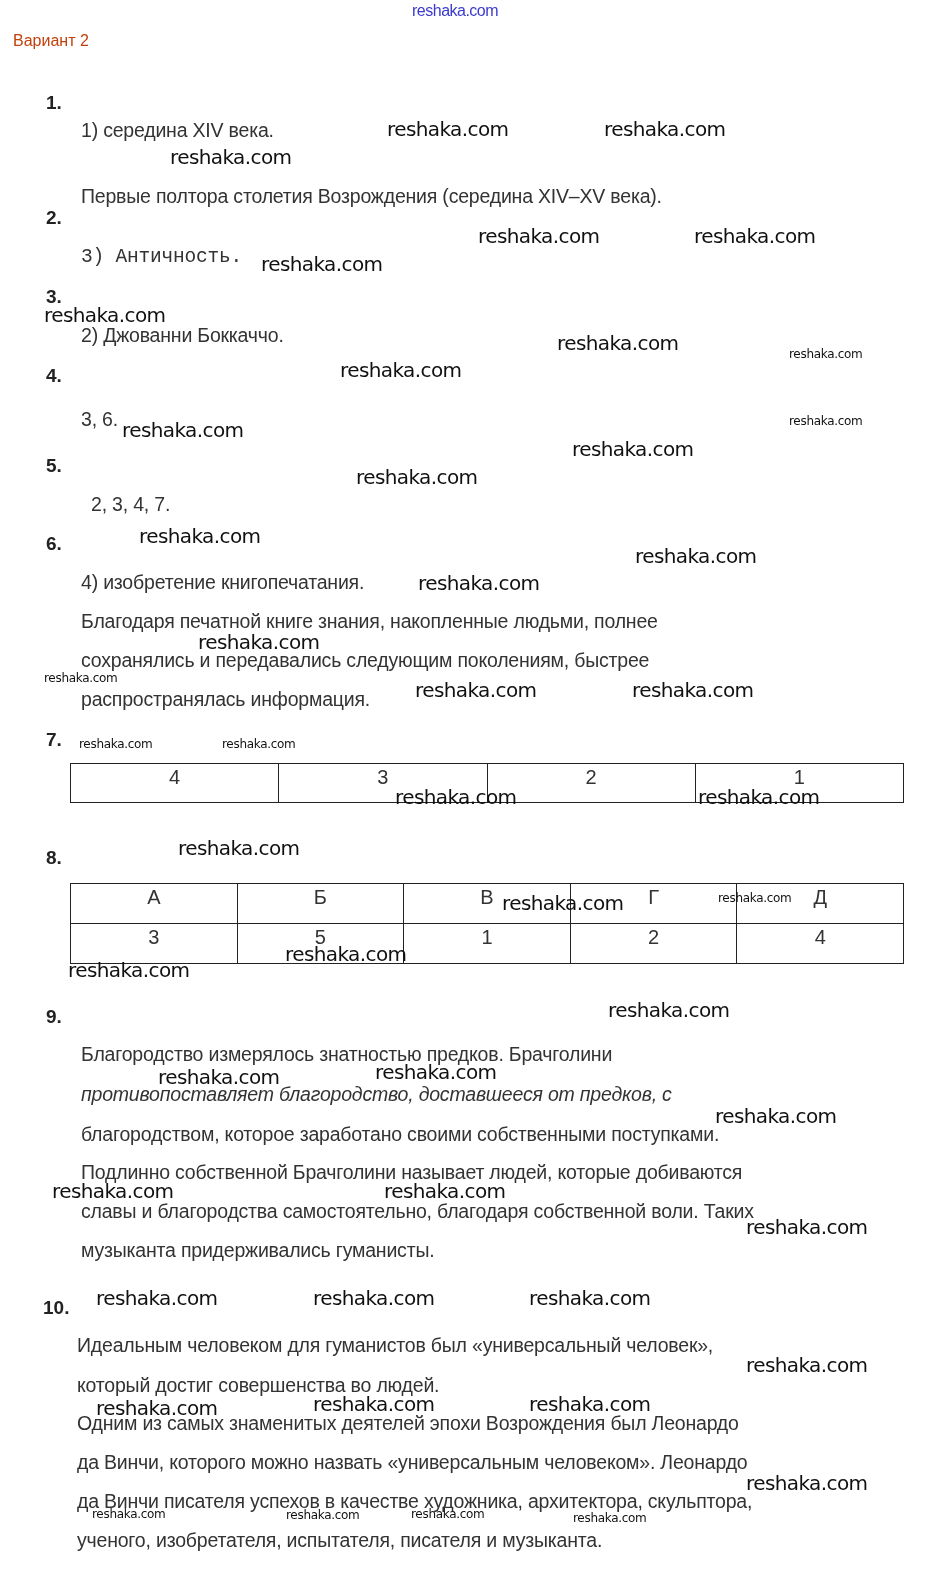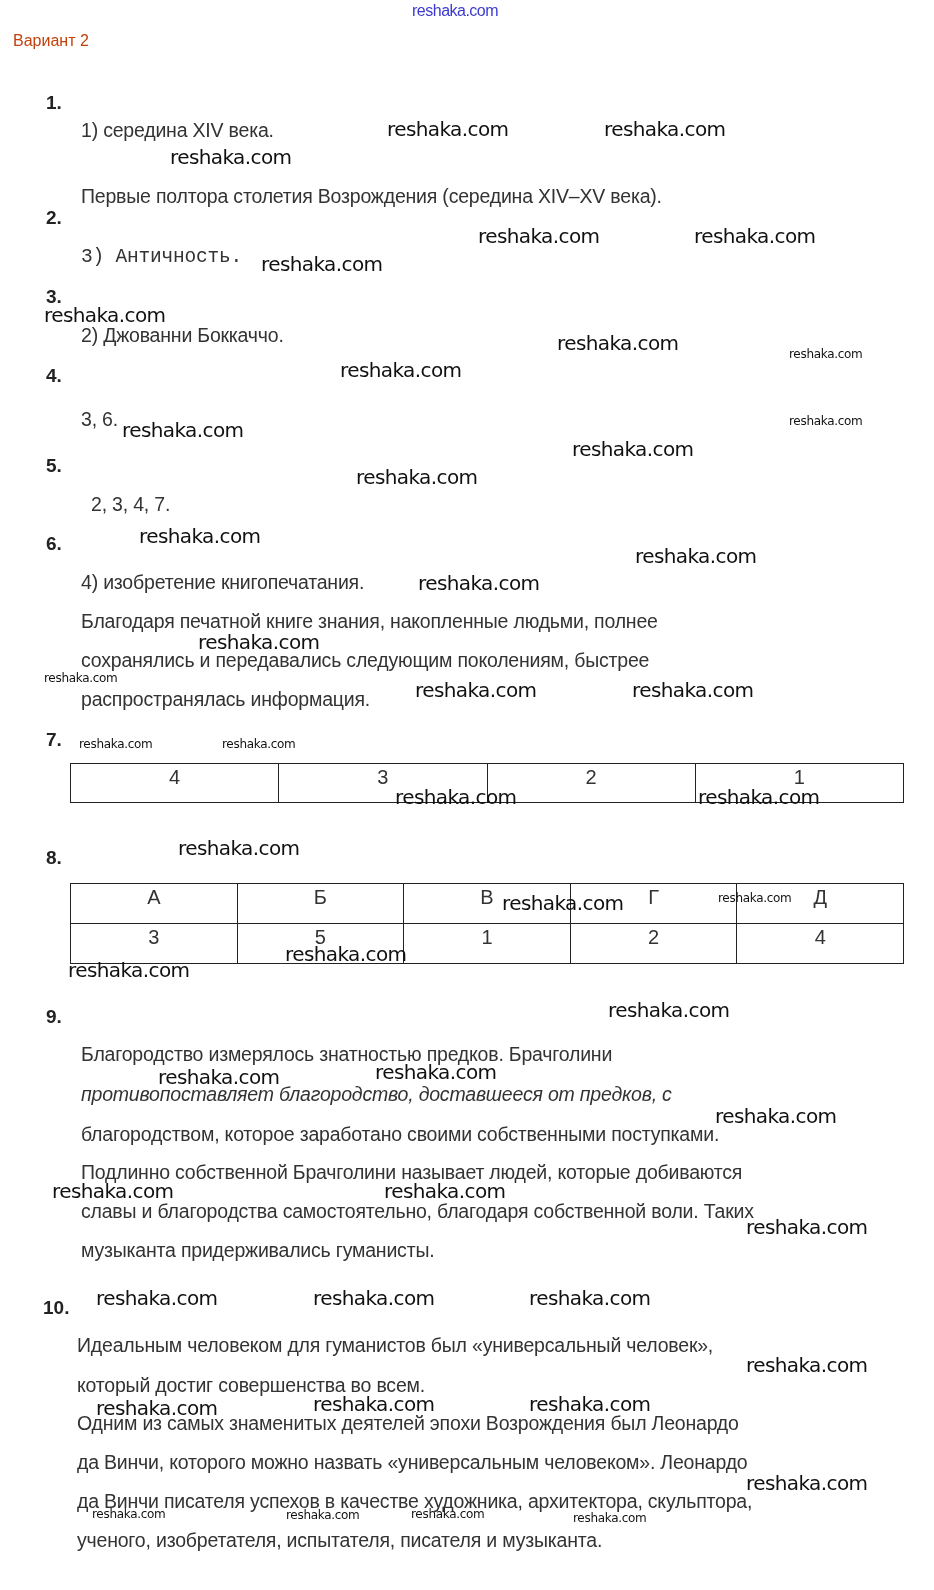--- a/index.html
+++ b/index.html
@@ -81,21 +81,21 @@
 <div class="abs num" style="left:46px; top:1006px;">9.</div>
 <div class="abs txt" style="left:81px; top:1043px;">Благородство измерялось знатностью предков. Брачголини</div>
 <div class="abs txt" style="left:81px; top:1083px;font-style:italic;">противопоставляет благородство, доставшееся от предков, с</div>
 <div class="abs txt" style="left:81px; top:1123px;">благородством, которое заработано своими собственными поступками.</div>
 <div class="abs txt" style="left:81px; top:1161px;">Подлинно собственной Брачголини называет людей, которые добиваются</div>
 <div class="abs txt" style="left:81px; top:1200px;">славы и благородства самостоятельно, благодаря собственной воли. Таких</div>
 <div class="abs txt" style="left:81px; top:1239px;">музыканта придерживались гуманисты.</div>
 
 <div class="abs num" style="left:43px; top:1297px;">10.</div>
 <div class="abs txt" style="left:77px; top:1334px;">Идеальным человеком для гуманистов был «универсальный человек»,</div>
-<div class="abs txt" style="left:77px; top:1374px;">который достиг совершенства во всем.</div>
+<div class="abs txt" style="left:77px; top:1374px;">который достиг совершенства во людей.</div>
 <div class="abs txt" style="left:77px; top:1412px;">Одним из самых знаменитых деятелей эпохи Возрождения был Леонардо</div>
 <div class="abs txt" style="left:77px; top:1451px;">да Винчи, которого можно назвать «универсальным человеком». Леонардо</div>
 <div class="abs txt" style="left:77px; top:1490px;">да Винчи писателя успехов в качестве художника, архитектора, скульптора,</div>
 <div class="abs txt" style="left:77px; top:1529px;">ученого, изобретателя, испытателя, писателя и музыканта.</div>
 
 <div class="abs wm" style="left:387px; top:117px;">reshaka.com</div>
 <div class="abs wm" style="left:604px; top:117px;">reshaka.com</div>
 <div class="abs wm" style="left:170px; top:145px;">reshaka.com</div>
 <div class="abs wm" style="left:478px; top:224px;">reshaka.com</div>
 <div class="abs wm" style="left:694px; top:224px;">reshaka.com</div>

